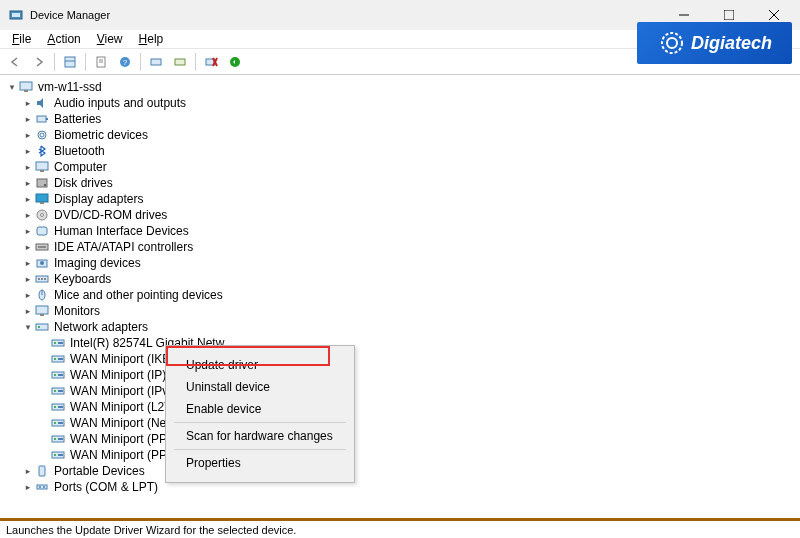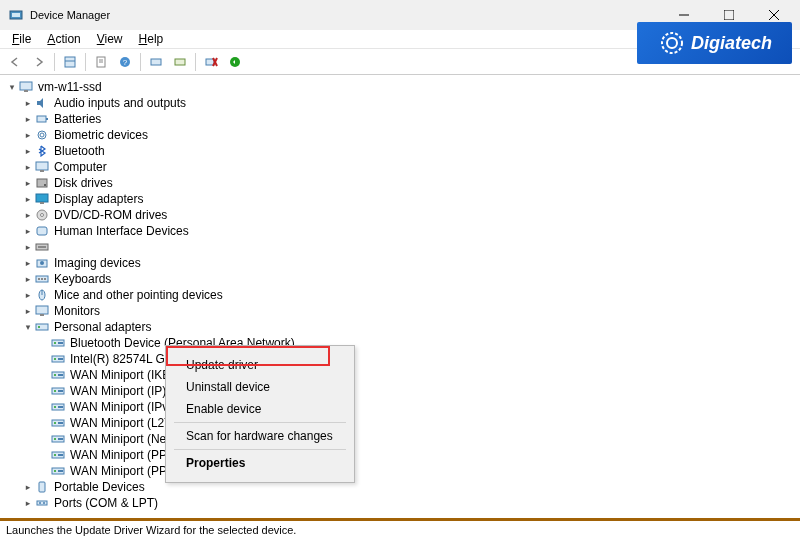--- a/index.html
+++ b/index.html
@@ -28,21 +28,21 @@
     .expander { width: 12px; height: 12px; margin-right: 0px; display: inline-flex; align-items: center; justify-content: center; font-size: 9px; color: #555; cursor: pointer; }
     .expander.blank { visibility: hidden; }
     .dev-icon { width: 16px; height: 14px; margin-right: 4px; display: inline-flex; align-items: center; justify-content: center; }
     .node-label { font-size: 12px; }
     .indent0 { padding-left: 4px; }
     .indent1 { padding-left: 20px; }
     .indent2 { padding-left: 36px; }
     
     .context-menu { position: absolute; left: 165px; top: 270px; width: 190px; background: #f0f0f0; border: 1px solid #b8b8b8; box-shadow: 2px 2px 4px rgba(0,0,0,0.15); z-index: 10; padding: 8px; }
     .cm-item { padding: 4px 12px; font-size: 12px; }
-    .cm-item.bold { font-weight: bold; }
+    .cm-item.bold { font-weight: normal; }
     .cm-sep { height: 1px; background: #d0d0d0; margin: 2px 0; }
     .highlight-box { position: absolute; left: 166px; top: 271px; width: 164px; height: 20px; border: 2px solid #e83030; z-index: 11; pointer-events: none; }
     
     .statusbar { height: 20px; border-top: 3px solid #a16207; padding: 2px 6px; font-size: 11px; background: #fff; display: flex; align-items: center; position: absolute; bottom: 0; left: 0; right: 0; }
     
     svg { display: block; }
   </style>
 </head>
 <body>
 
@@ -251,20 +251,21 @@
     <span class="node-label">Human Interface Devices</span>
   </div>
     <div class="node indent1">
     <span class="expander">▸</span>
     <span class="dev-icon">
         <svg width="14" height="12">
           <rect x="1" y="3" width="12" height="6" fill="#ccc" stroke="#666"></rect>
           <rect x="3" y="5" width="8" height="2" fill="#888"></rect>
         </svg>
       </span>
+    <span class="node-label">IDE ATA/ATAPI controllers</span>
   </div>
     <div class="node indent1">
     <span class="expander">▸</span>
     <span class="dev-icon">
         <svg width="14" height="12">
           <rect x="2" y="3" width="10" height="7" fill="#d8e8f5" stroke="#4a80b0"></rect>
           <circle cx="7" cy="6" r="2" fill="#4a80b0"></circle>
         </svg>
       </span>
     <span class="node-label">Imaging devices</span>
@@ -303,34 +304,23 @@
   </div>
 
   <div class="node indent1">
     <span class="expander">▾</span>
     <span class="dev-icon">
         <svg width="14" height="12">
           <rect x="1" y="3" width="12" height="6" fill="#d8e8f5" stroke="#4a80b0"></rect>
           <circle cx="4" cy="6" r="1" fill="#20a020"></circle>
         </svg>
       </span>
-    <span class="node-label">Personal adapters</span>
-  </div>
-
-  <div class="node indent2">
-    <span class="expander blank">▸</span>
-    <span class="dev-icon">
-        <svg width="14" height="12">
-          <rect x="1" y="3" width="12" height="6" fill="#d8e8f5" stroke="#4a80b0"></rect>
-          <circle cx="4" cy="6" r="1" fill="#20a020"></circle>
-          <rect x="7" y="5" width="5" height="2" fill="#4a80b0"></rect>
-        </svg>
-      </span>
-    <span class="node-label">Bluetooth Device (Personal Area Network)</span>
-  </div>
+    <span class="node-label">Network adapters</span>
+  </div>
+
     <div class="node indent2">
     <span class="expander blank">▸</span>
     <span class="dev-icon">
         <svg width="14" height="12">
           <rect x="1" y="3" width="12" height="6" fill="#d8e8f5" stroke="#4a80b0"></rect>
           <circle cx="4" cy="6" r="1" fill="#20a020"></circle>
           <rect x="7" y="5" width="5" height="2" fill="#4a80b0"></rect>
         </svg>
       </span>
     <span class="node-label">Intel(R) 82574L Gigabit Netw</span>

